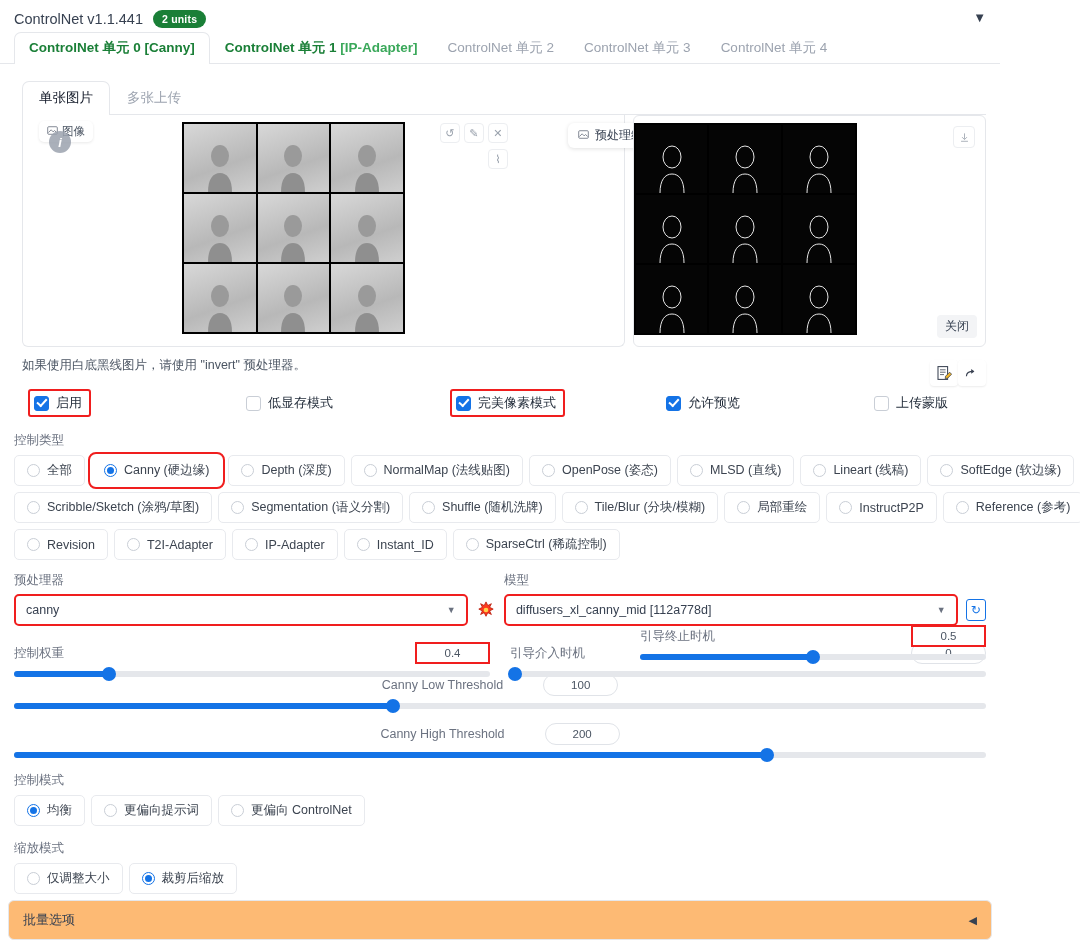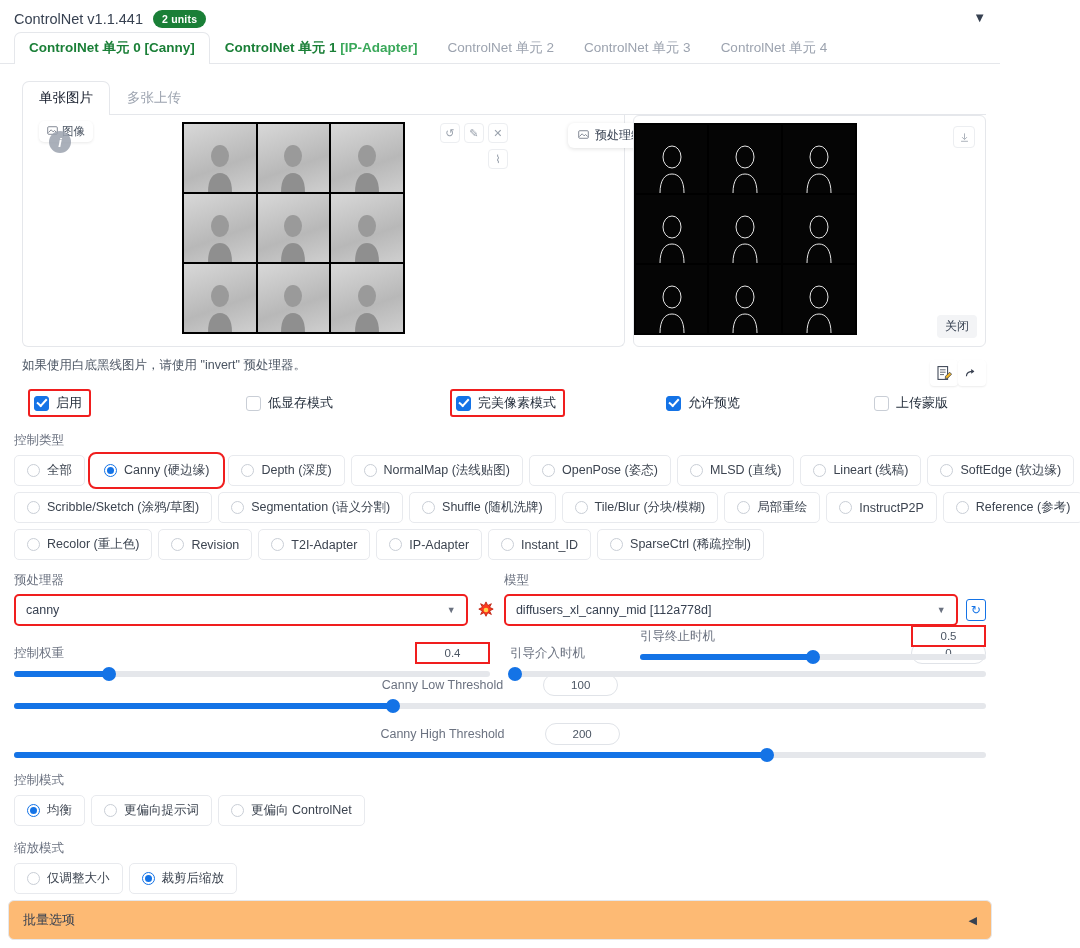--- a/index.html
+++ b/index.html
@@ -515,24 +515,20 @@
         </div>
       <div class="pill">
           <span class="radio"></span>
           <span>Reference (参考)</span>
         </div>
     </div>
 
     <div class="pillrow">
       <div class="pill">
           <span class="radio"></span>
-          <span>Recolor (重上色)</span>
-        </div>
-      <div class="pill">
-          <span class="radio"></span>
           <span>Revision</span>
         </div>
       <div class="pill">
           <span class="radio"></span>
           <span>T2I-Adapter</span>
         </div>
       <div class="pill">
           <span class="radio"></span>
           <span>IP-Adapter</span>
         </div>

